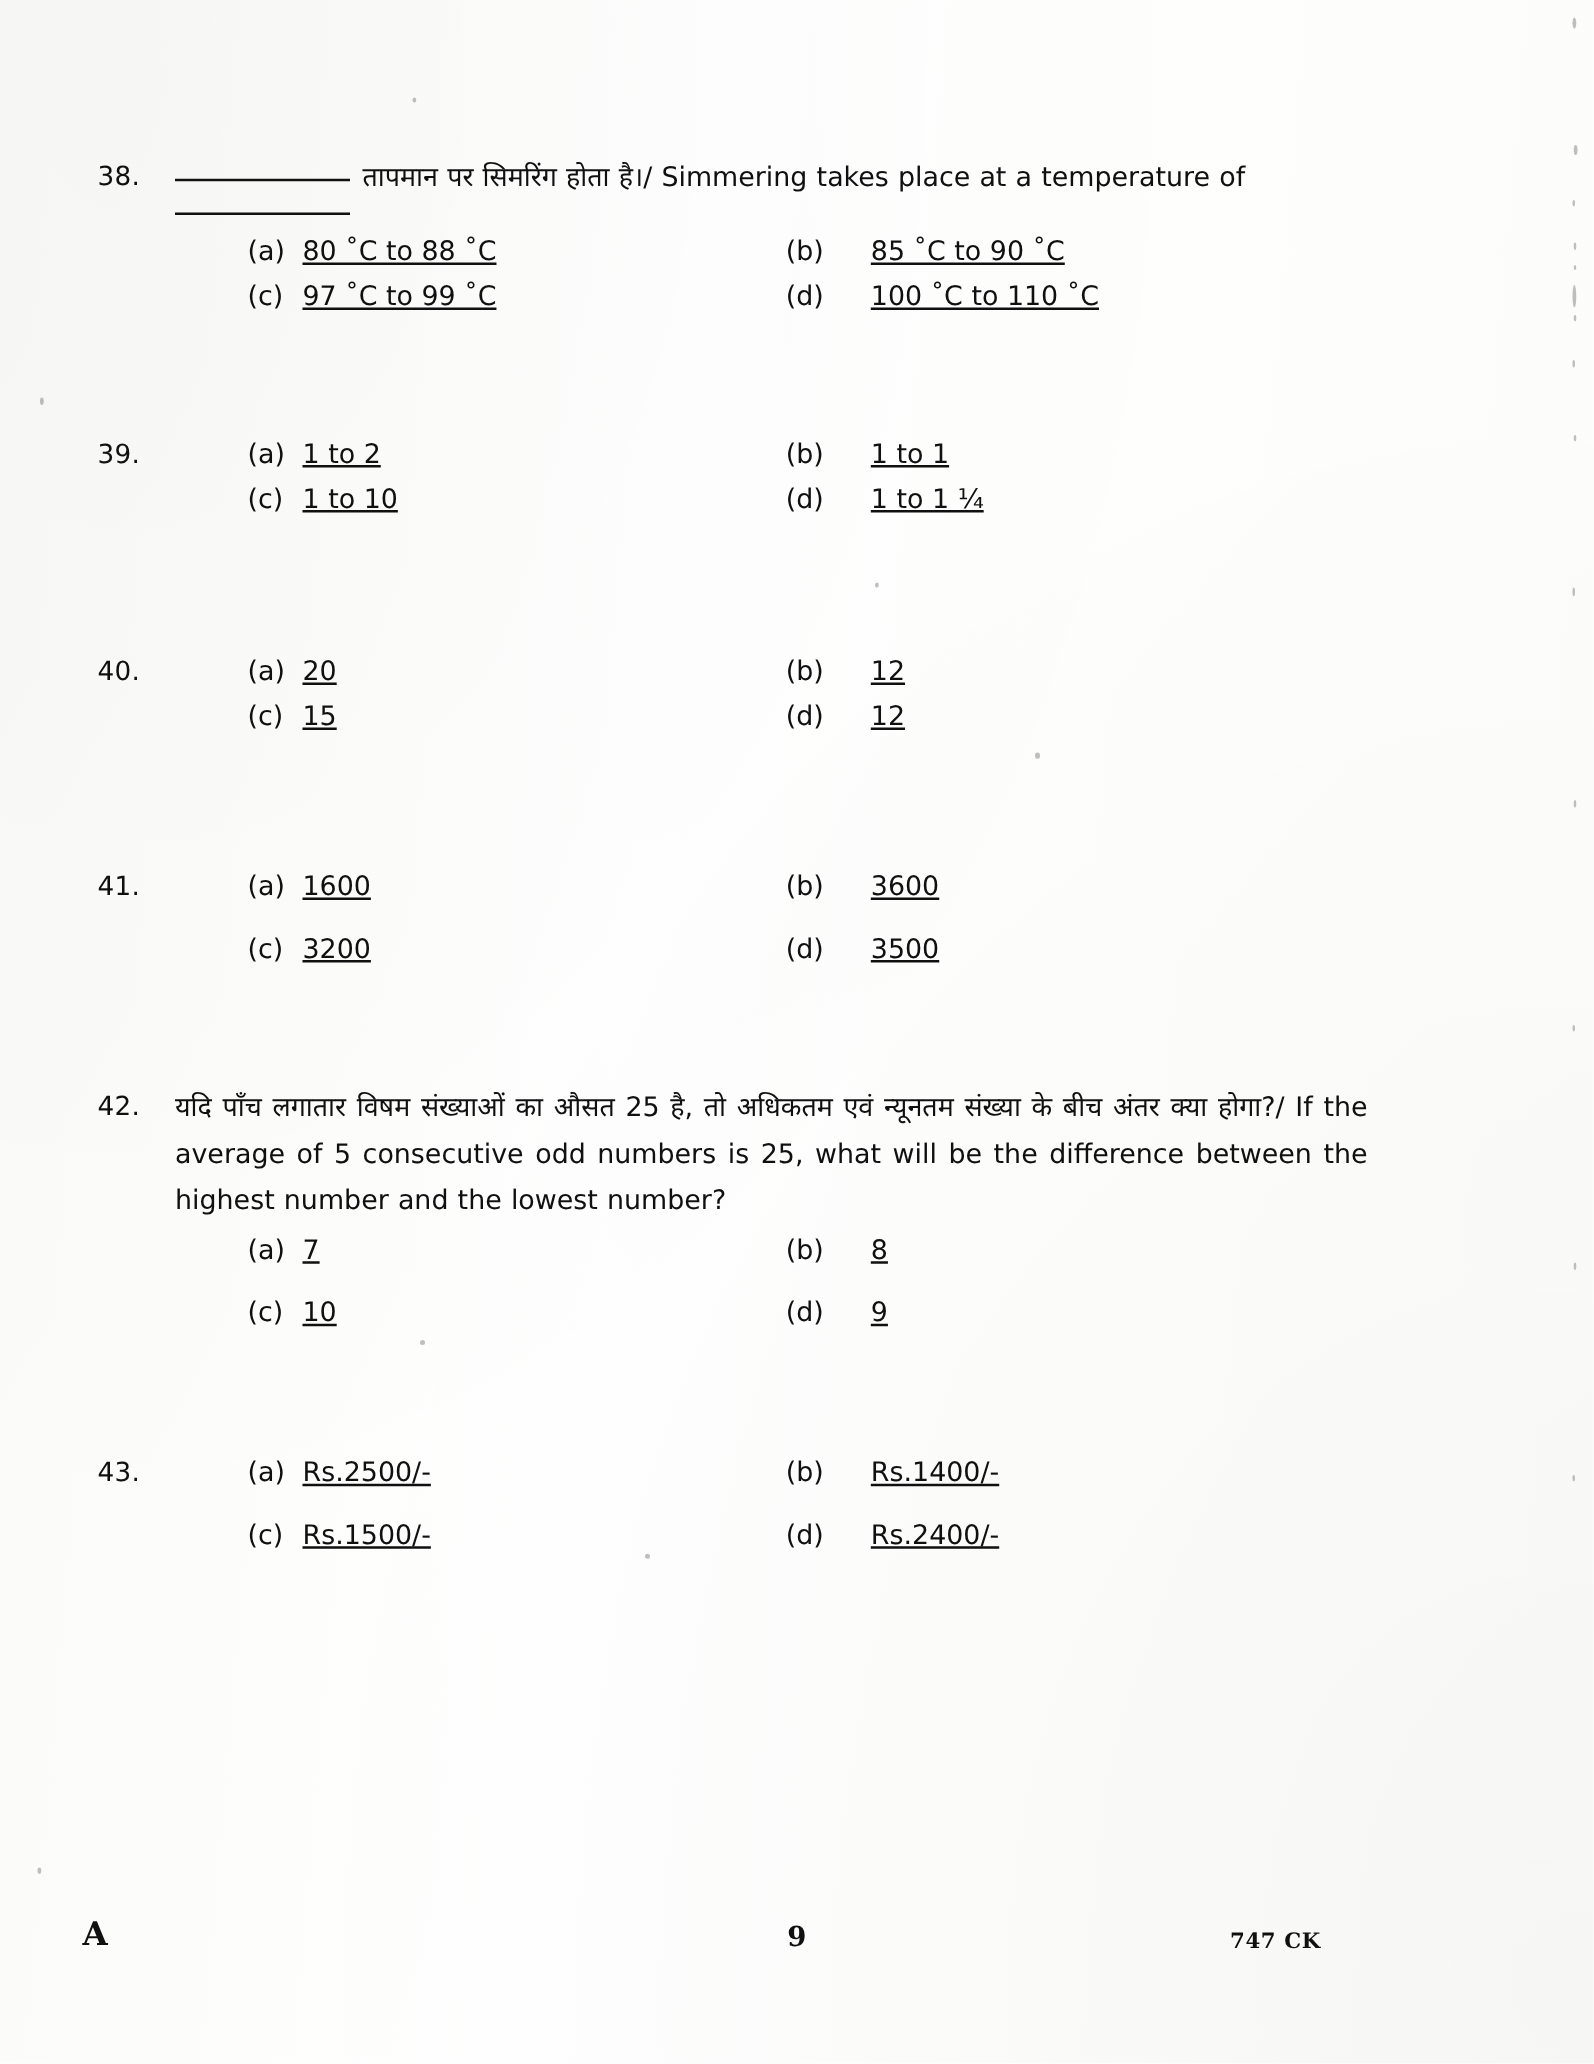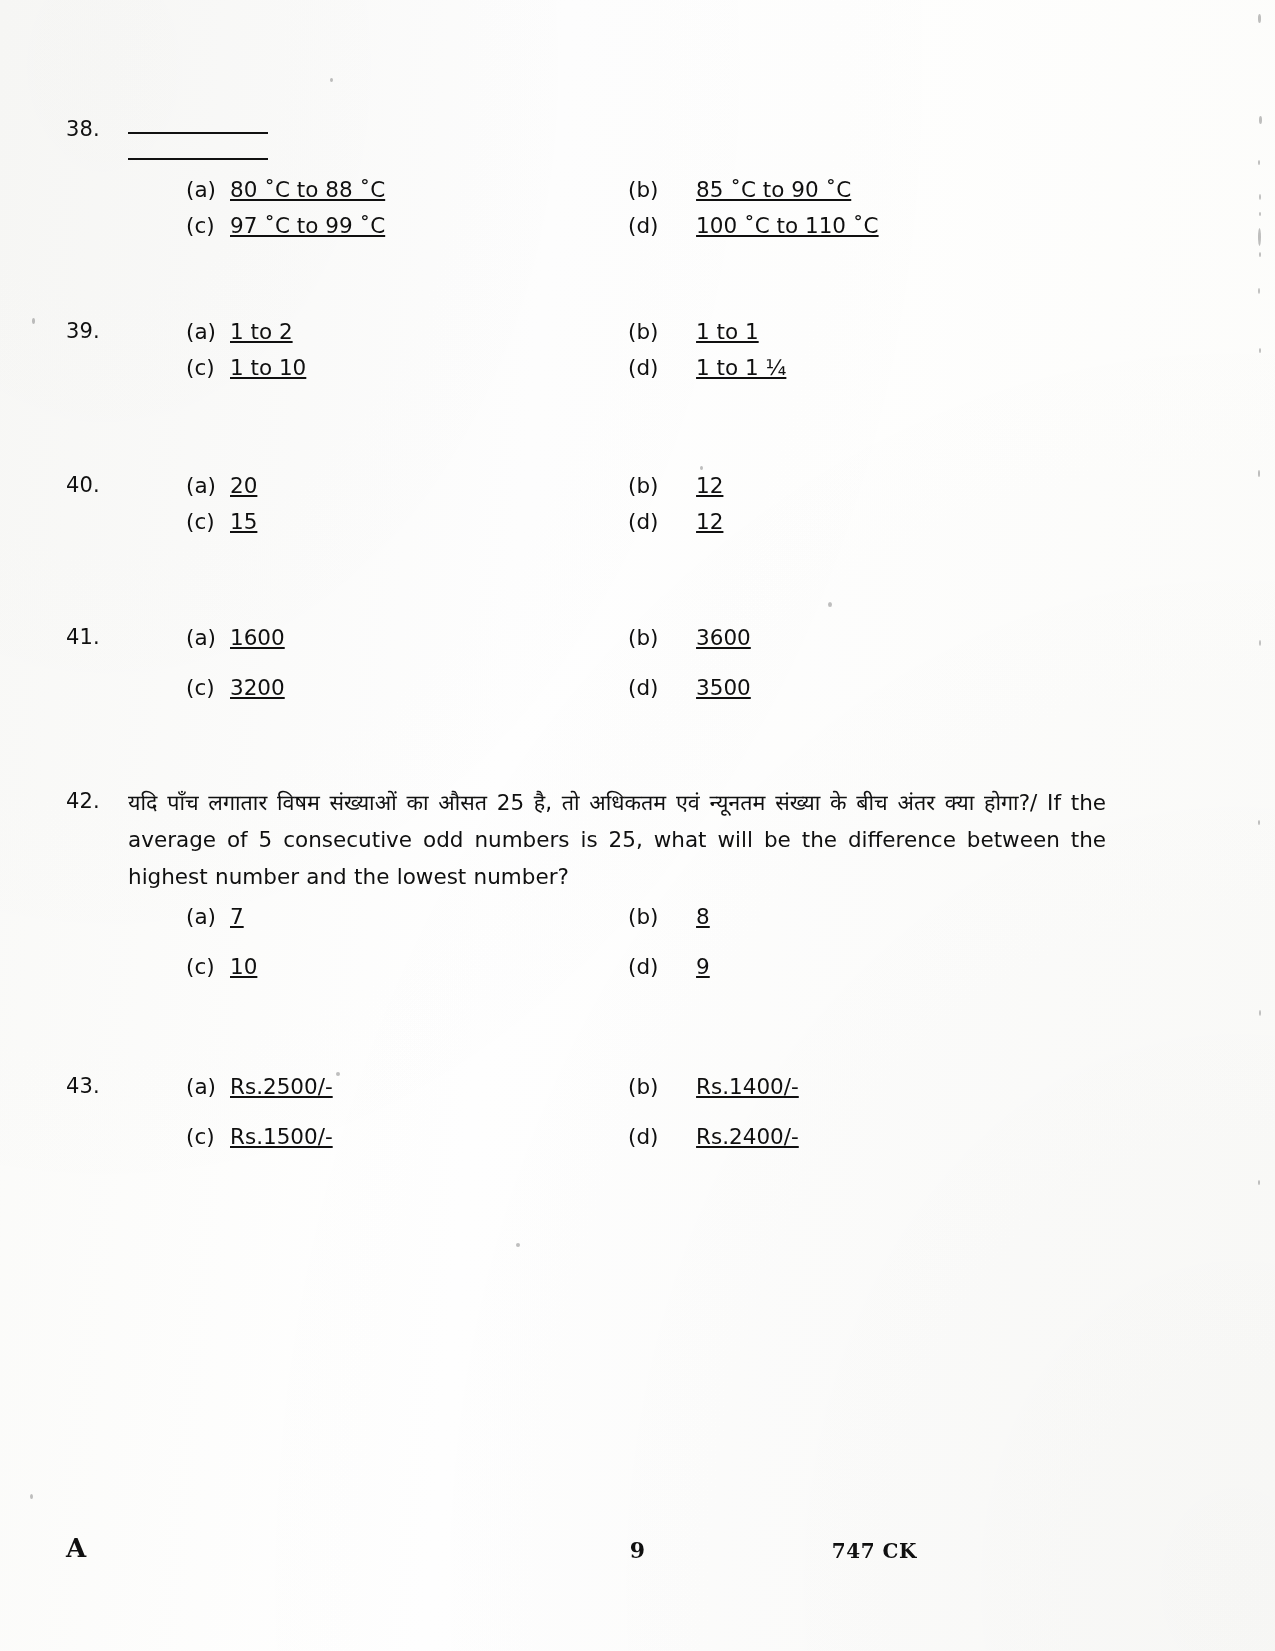--- a/index.html
+++ b/index.html
@@ -28,21 +28,21 @@
   }
   .content {
     position: absolute;
     left: 66px;
     top: 0;
     width: 1040px;
   }
 
   .q {
     position: relative;
-    margin: 0;
+    margin: 12px;
   }
   .qnum {
     position: absolute;
     left: 0;
     top: 0;
     width: 54px;
     font-size: 21px;
     line-height: 34px;
     text-align: left;
     letter-spacing: 0.2px;
@@ -115,23 +115,23 @@
     font-size: 26px;
     width: 33%;
     text-align: left;
   }
   .footer .pageno {
     font-size: 22px;
     width: 34%;
     text-align: center;
   }
   .footer .code {
-    font-size: 20px;
+    font-size: 17px;
     width: 33%;
-    text-align: left;
+    text-align: center;
     letter-spacing: 0.5px;
   }
 
   
   .speckle {
     position: absolute;
     background: #8a8a8a;
     border-radius: 50%;
     opacity: 0.55;
   }
@@ -165,21 +165,21 @@
   <div class="speckle" style="left:700px; top:466px; width:3px; height:4px;"></div>
 
   <div class="content">
 
     <div class="gap-sm" style="height:112px;"></div>
 
     <div class="q">
       <div class="qnum">38.</div>
       <div class="qbody">
         <div class="qtext tight">
-          <span class="blank-line"></span>
+          <span class="blank-line"></span><span>तापमान पर सिमरिंग होता है।/ Simmering takes place at a temperature of</span>
         </div>
         <div>
           <span class="blank-line second"></span>
         </div>
         <div class="opts">
           <div class="optrow">
             <div class="opt left">
               <span class="optlabel">(a)</span>
               <span class="optval">80 ˚C to 88 ˚C</span>
             </div>

